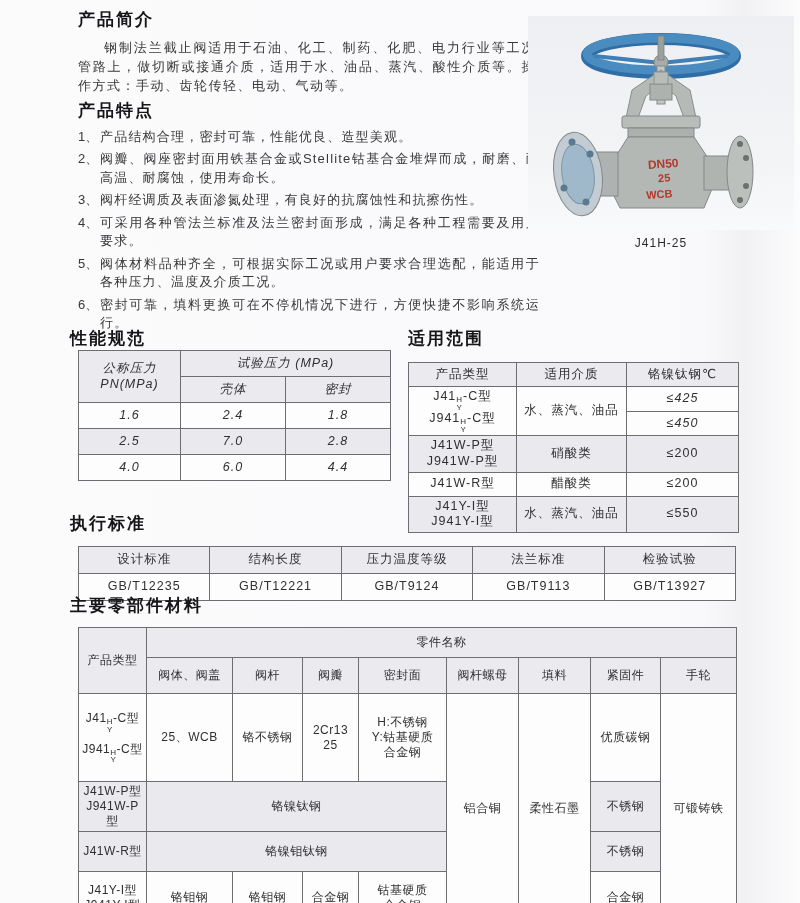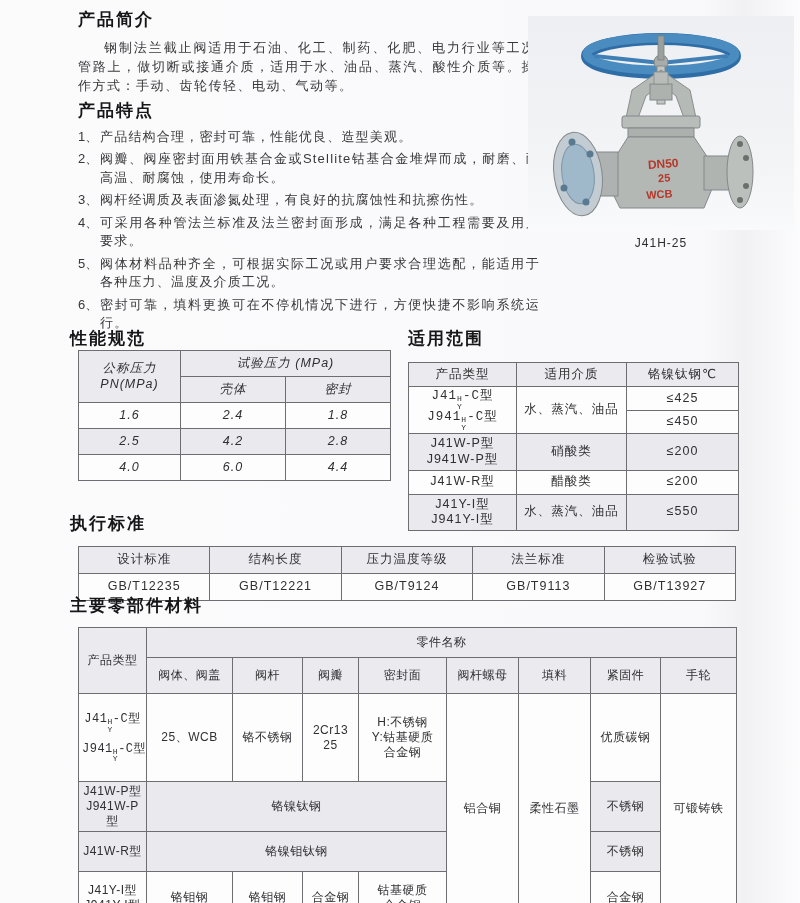--- a/index.html
+++ b/index.html
@@ -50,30 +50,30 @@
   .shade2 { background:#e9e9ee; }
   .white  { background:#fdfdfe; }
   
   .perf  { position:absolute; left:70px;  top:327px; }
   .perf table { width:312px; margin-left:8px; margin-top:0;font-style:italic; }
   .perf td { height:26px; }
   
   .range { position:absolute; left:408px; top:327px; }
   .range table { width:330px; margin-top:12px; }
   .range td { height:24px; }
-  .range .sub { height:21px; }
+  .range .sub { height:21px;font-style:italic; }
   
   .stds { position:absolute; left:70px; top:512px; }
   .stds table { width:658px; margin-left:8px; margin-top:11px;border-radius:13px; }
   .stds td { height:27px; }
   
   .mats { position:absolute; left:70px; top:594px; }
   .mats table { width:658px; margin-left:8px; margin-top:10px; }
   .mats td { font-size:12px; letter-spacing:0.5px;margin-left:48px; }
-  .mline { display:block; white-space:nowrap;font-family:Liberation Mono, monospace; }
+  .mline { display:block; white-space:nowrap; }
   .stack {
     display:inline-flex; flex-direction:column; vertical-align:-2px;
     font-size:8px; line-height:0.95; font-style:normal;
   }
   .stack i { font-style:normal; display:block; }
   .cellline { display:block; }
 </style>
 </head>
 <body>
 
@@ -176,21 +176,21 @@
         <td class="shade">壳体</td>
         <td class="shade">密封</td>
       </tr>
       <tr class="white">
         <td>1.6</td>
         <td>2.4</td>
         <td>1.8</td>
       </tr>
       <tr class="shade2">
         <td>2.5</td>
-        <td>4.2</td>
+        <td>7.0</td>
         <td>2.8</td>
       </tr>
       <tr class="white">
         <td>4.0</td>
         <td>6.0</td>
         <td>4.4</td>
       </tr>
     </tbody>
       </table>
   </div>

